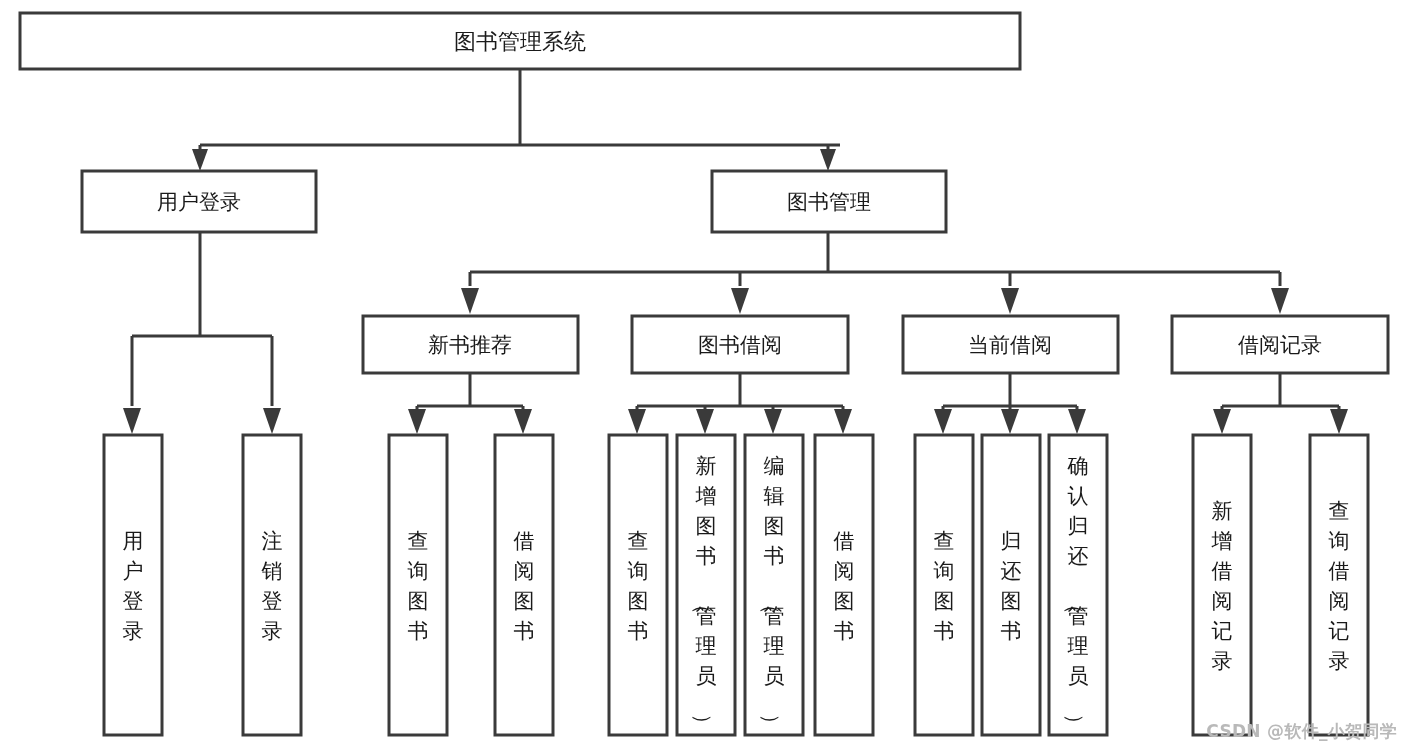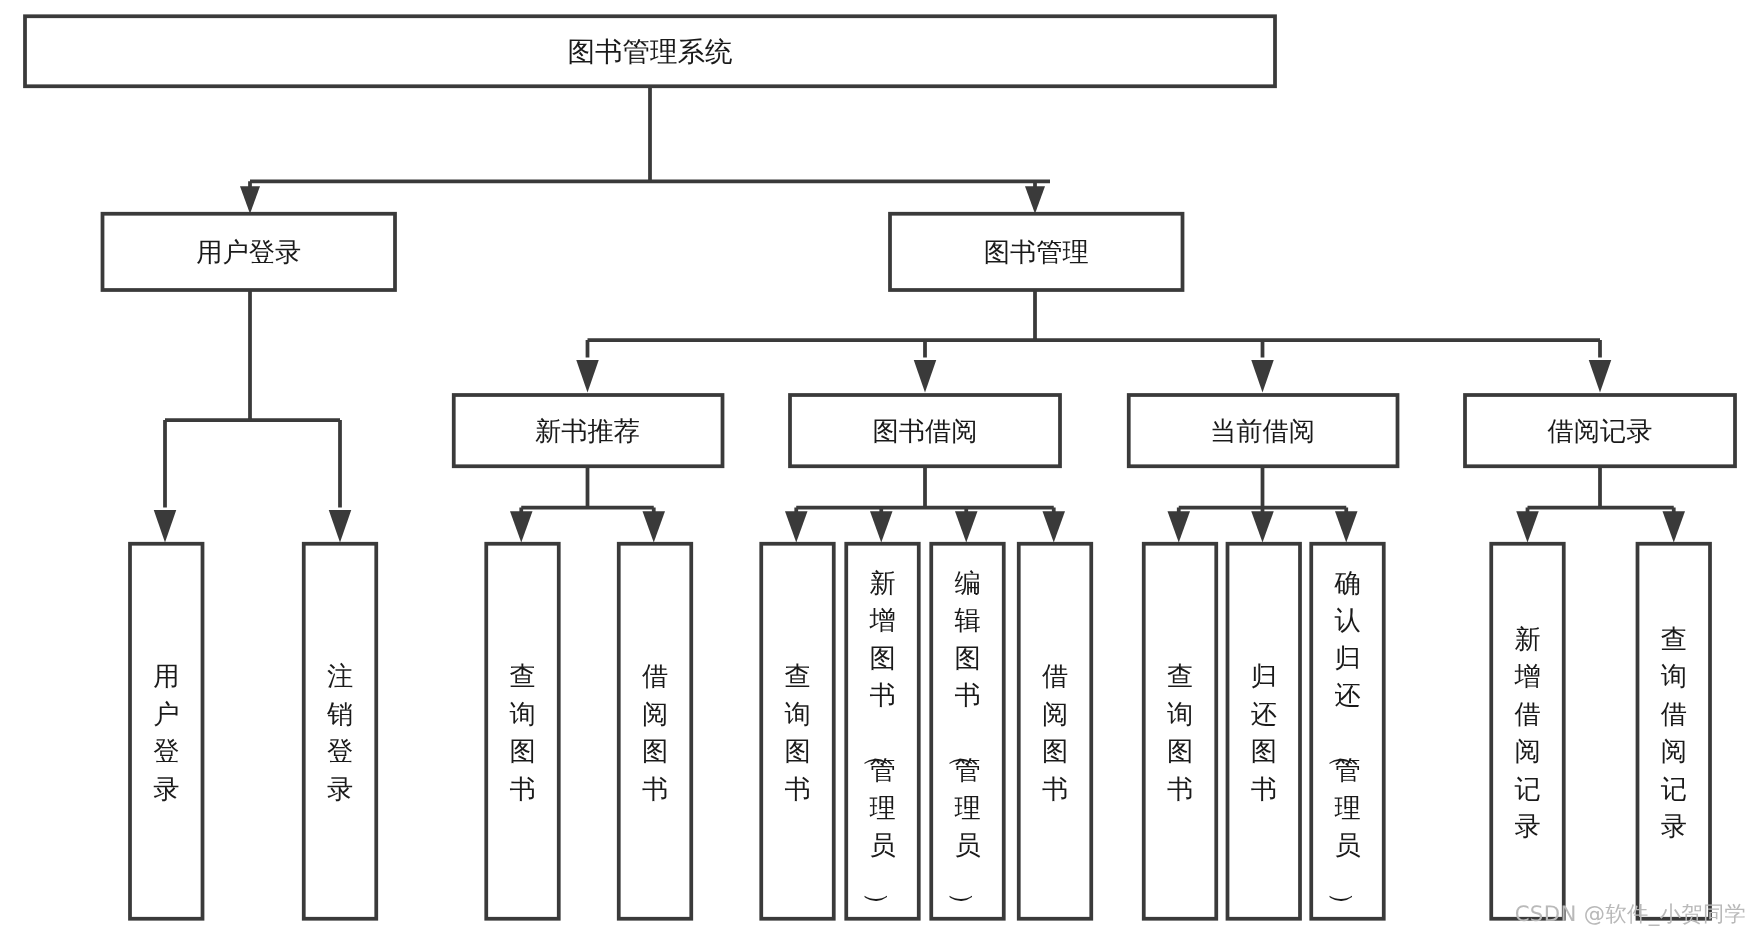--- a/index.html
+++ b/index.html
@@ -59,20 +59,21 @@
   }
   .watermark {
     position: absolute;
     right: 8px;
     bottom: 4px;
     font-family: "DejaVu Sans", "Liberation Sans", sans-serif;
     font-size: 17px;
     color: #b9b9b9;
     white-space: nowrap;
     letter-spacing: 0.3px;
+    font-weight: bold;
   }
 </style>
 </head>
 <body>
 
 <div id="diagram-root">
 
   <svg id="flow" viewBox="0 0 1405 747">
 
     <g>

